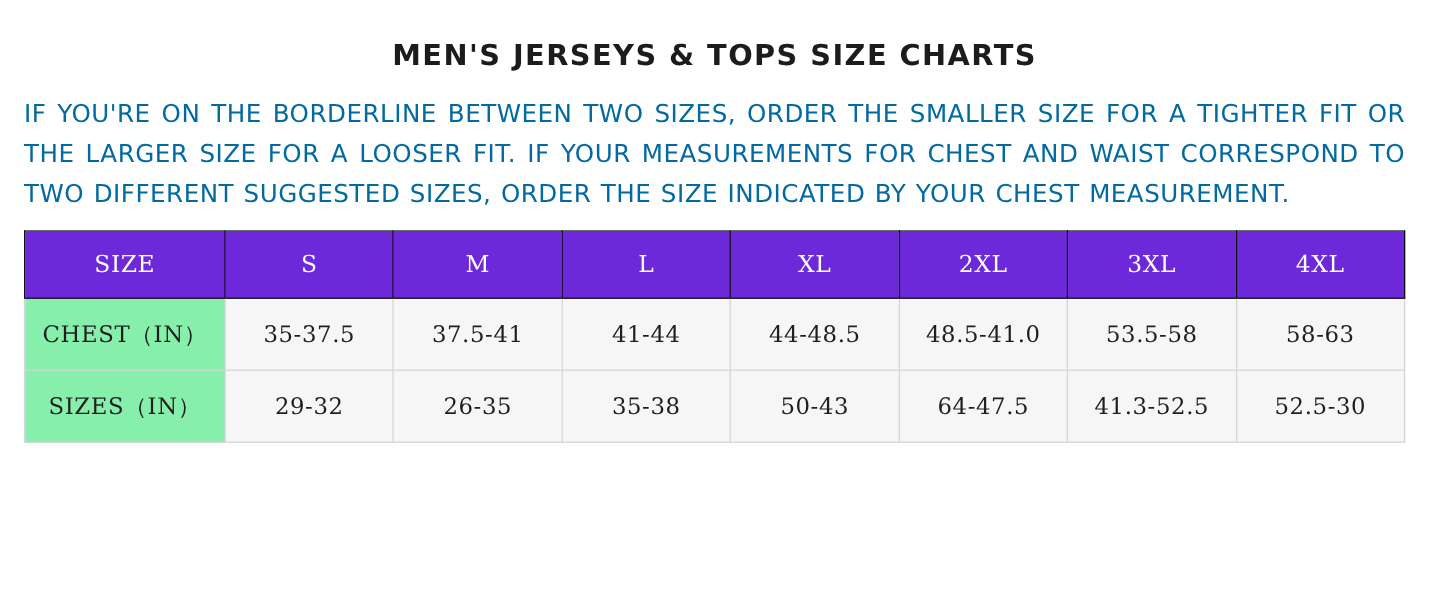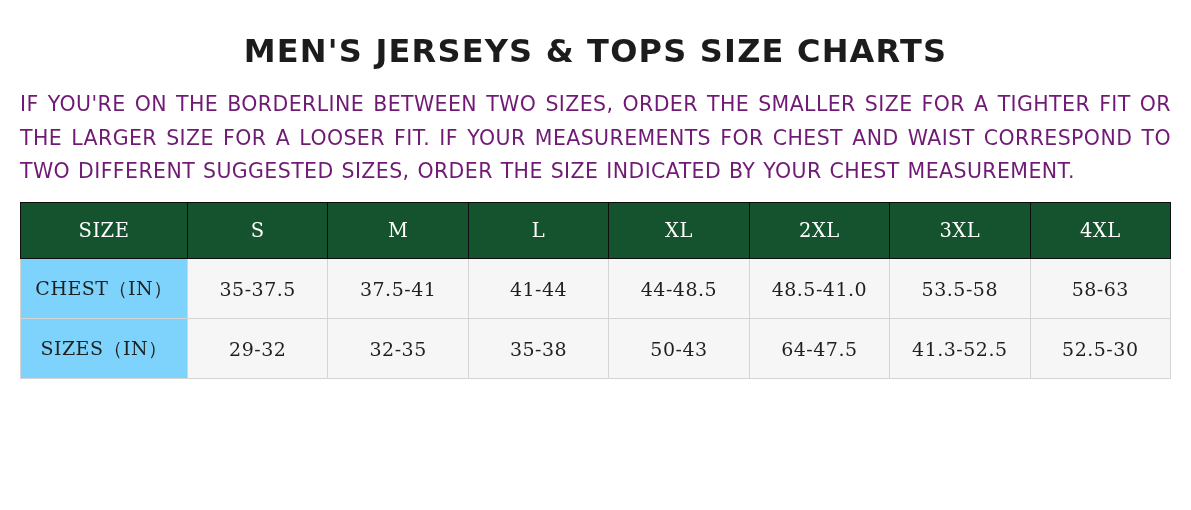--- a/index.html
+++ b/index.html
@@ -18,32 +18,32 @@
     width: 1191px;
     height: 510px;
     box-sizing: border-box;
     padding: 0 20px;
     position: relative;
   }
   .title {
     text-align: center;
     font-family: "DejaVu Sans", sans-serif;
     font-weight: bold;
-    font-size: 32px;
+    font-size: 24px;
     letter-spacing: 1.2px;
     color: #1c1c1c;
     margin: 32px 0 0 0;
     line-height: 1.2;
   }
   .intro {
     margin: 18px 0 0 0;
     font-family: "DejaVu Sans", sans-serif;
     font-size: 20.5px;
     line-height: 1.62;
-    color: #701a75;
+    color: #0369a1;
     letter-spacing: 0.4px;
     text-align: justify;
     text-justify: inter-word;
     word-spacing: 1px;
   }
   .table-wrap {
     margin-top: 14px;
   }
   table.size-chart {
     border-collapse: collapse;
@@ -53,35 +53,35 @@
   }
   table.size-chart th,
   table.size-chart td {
     border: 1px solid #d4d4d4;
     text-align: center;
     vertical-align: middle;
     font-size: 19px;
     letter-spacing: 0.5px;
   }
   table.size-chart thead th {
-    background: #14532d;
+    background: #6d28d9;
     color: #ffffff;
     height: 53px;
     border-color: #0d0d0d;
     font-weight: normal;
     font-size: 19.5px;
   }
   table.size-chart tbody td {
     height: 57px;
     background: #f6f6f6;
     color: #1f1f1f;
     text-align: center;
   }
   table.size-chart tbody td.rowhead {
-    background: #7dd3fc;
+    background: #86efac;
     text-align: center;
   }
   .col-0 { width: 164px; }
   .col-n { width: auto; }
 </style>
 </head>
 <body>
 
 <div class="page">
 
@@ -110,21 +110,21 @@
           <td>37.5-41</td>
           <td>41-44</td>
           <td>44-48.5</td>
           <td>48.5-41.0</td>
           <td>53.5-58</td>
           <td>58-63</td>
         </tr>
         <tr>
           <td class="rowhead">SIZES（IN）</td>
           <td>29-32</td>
-          <td>32-35</td>
+          <td>26-35</td>
           <td>35-38</td>
           <td>50-43</td>
           <td>64-47.5</td>
           <td>41.3-52.5</td>
           <td>52.5-30</td>
         </tr>
       </tbody>
     </table>
   </div>
 

